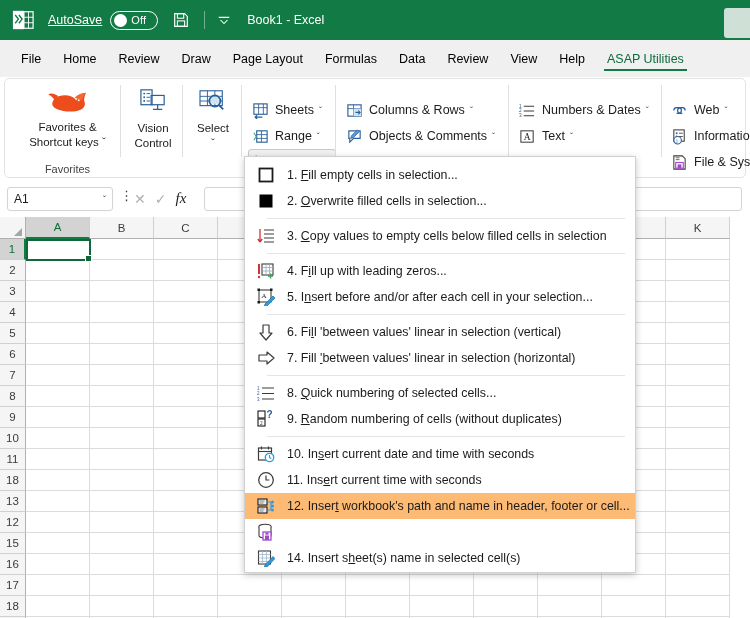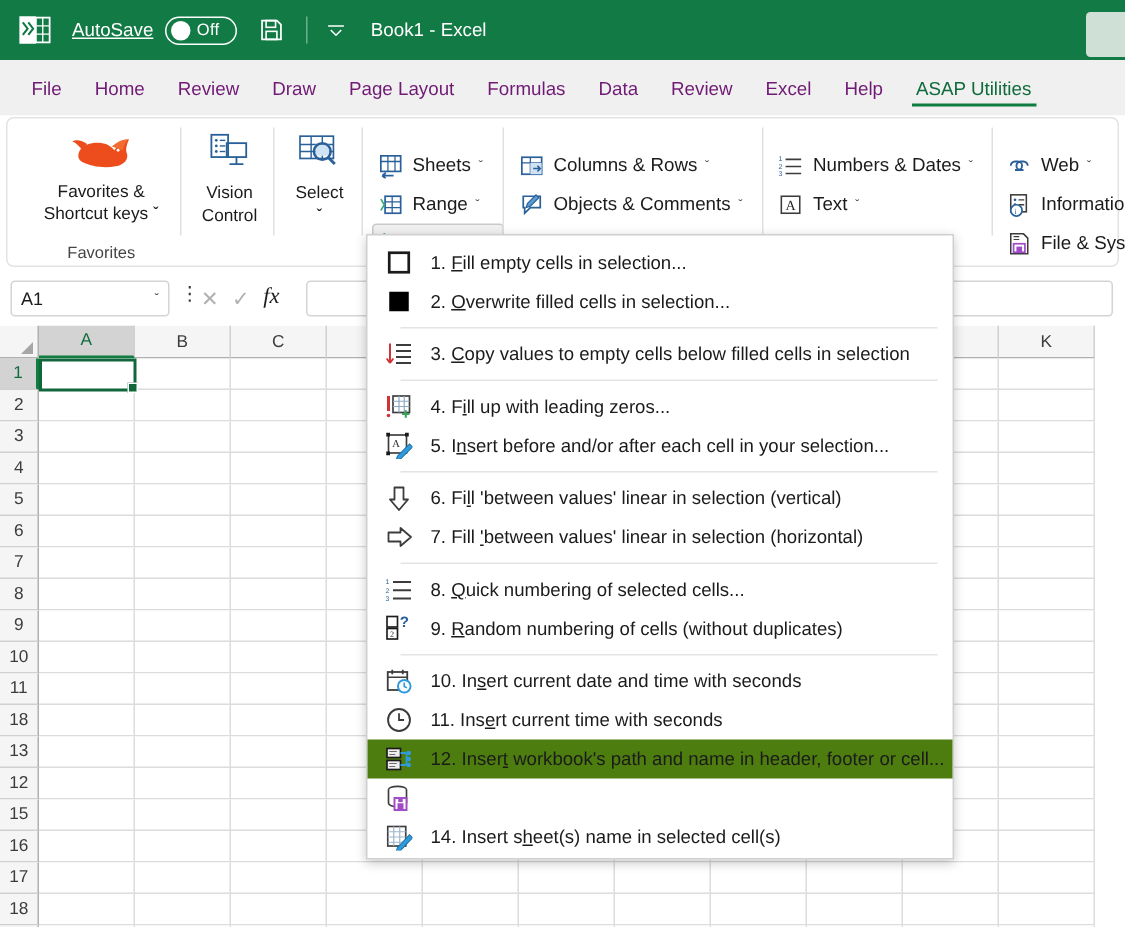--- a/index.html
+++ b/index.html
@@ -44,21 +44,21 @@
     position: absolute; right: 0; top: 8px; width: 26px; height: 30px;
     background: #cfe0d6; border-radius: 3px 0 0 3px;
   }
 
   
   .tabbar {
     position: absolute; left: 0; top: 40px; width: 750px; height: 37px;
     background: #f0f0f0; display: flex; align-items: center; padding-left: 10px;
   }
   .tab {
-    font-size: 12.5px; color: #701a75; padding: 4px 11px; position: relative;
+    font-size: 12.5px; color: #000000; padding: 4px 11px; position: relative;
     white-space: nowrap; cursor: default;
   }
   .tab.active { color: #0f6b3c; font-weight: 400; }
   .tab.active:after {
     content: ""; position: absolute; left: 8px; right: 8px; bottom: -1px;
     height: 2px; background: #107c41;
   }
 
   
   .ribbon {
@@ -175,21 +175,21 @@
   .dropdown {
     position: absolute; left: 244px; top: 156px; width: 392px; height: 417px;
     background: #ffffff; border: 1px solid #d0d0d0;
     box-shadow: 0 2px 7px rgba(0,0,0,.22); z-index: 50;
   }
   .dd-item {
     position: relative; display: flex; align-items: center;
     height: 26px; padding-left: 12px; font-size: 12.4px; color: #1b1b1b;
     white-space: nowrap; cursor: default;
   }
-  .dd-item.highlight { background: #4d7c0f; }
+  .dd-item.highlight { background: #fdba74; }
   .dd-item .dd-ico {
     width: 18px; height: 18px; margin-right: 12px; flex: 0 0 auto;
     display: flex; align-items: center; justify-content: center;
   }
   .dd-sep { height: 1px; background: #e4e4e4; margin: 4px 10px 4px 22px; }
   .dd-spacer { height: 5px; }
   .dd-label u { text-decoration: underline; }
 </style>
 </head>
 <body>
@@ -223,21 +223,21 @@
 
   <div class="tabbar">
     <div class="tab">File</div>
     <div class="tab">Home</div>
     <div class="tab">Review</div>
     <div class="tab">Draw</div>
     <div class="tab">Page Layout</div>
     <div class="tab">Formulas</div>
     <div class="tab">Data</div>
     <div class="tab">Review</div>
-    <div class="tab">Excel</div>
+    <div class="tab">View</div>
     <div class="tab">Help</div>
     <div class="tab active">ASAP Utilities</div>
   </div>
 
   <div class="ribbon">
     <div class="ribbon-card">
 
       <div class="grp-favorites">
         <svg class="fav-icon" viewBox="0 0 50 34">
           <path d="M6 22c-1-7 6-12 15-12 6 0 11 2 14 6 3-5 8-8 12-9-2 4-3 8-2 11 2 5-2 10-9 11-9 2-20 0-26-3-2-1-3-2-4-4z" fill="#ED4C1C"></path>

